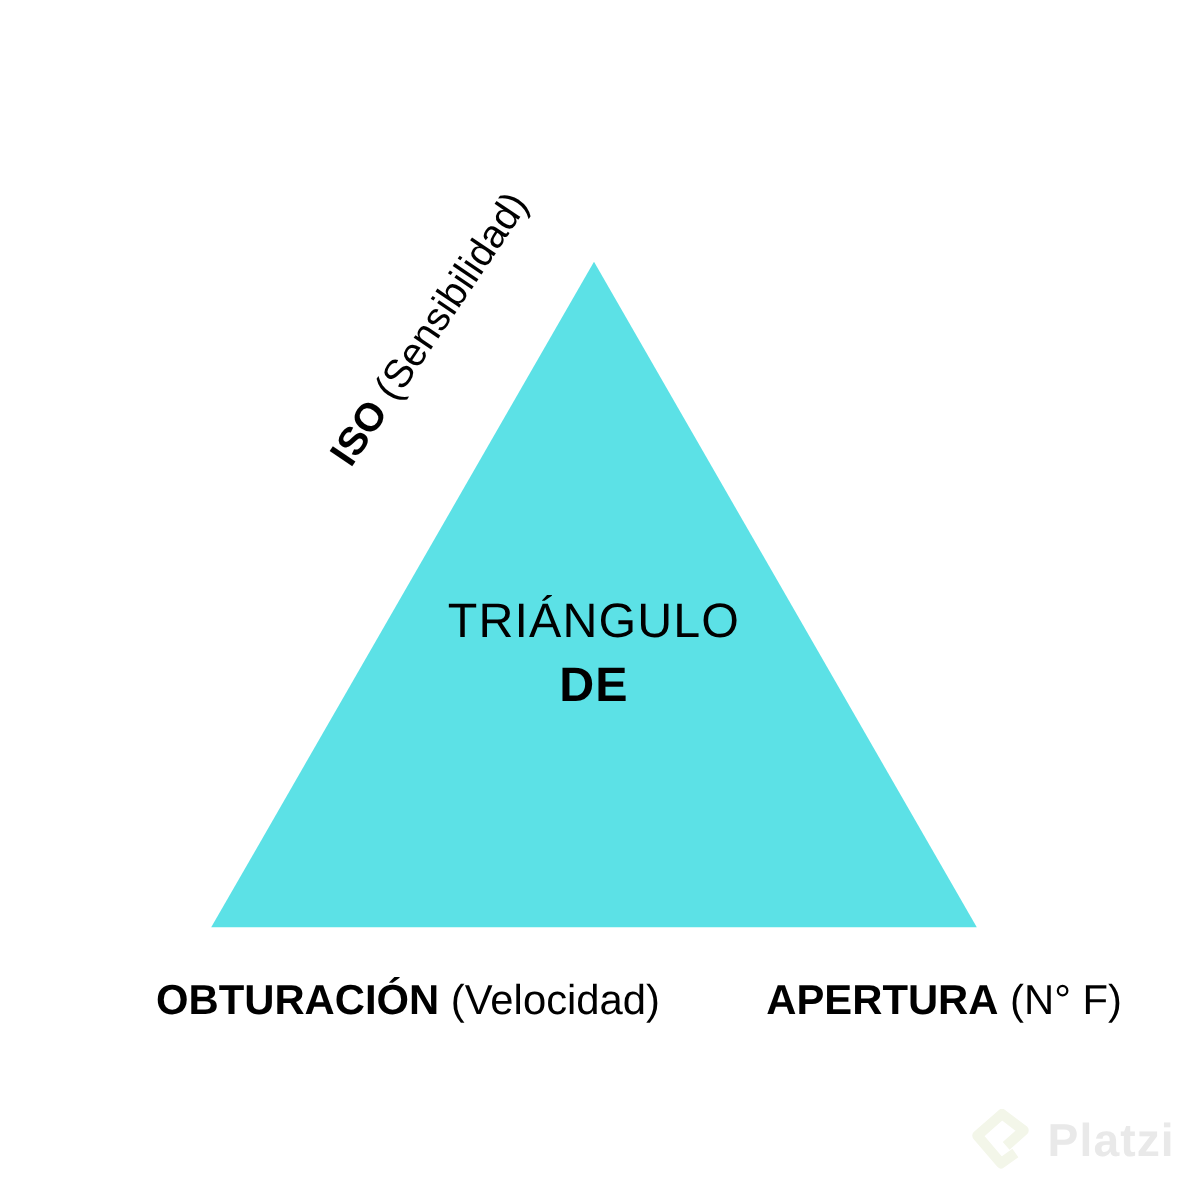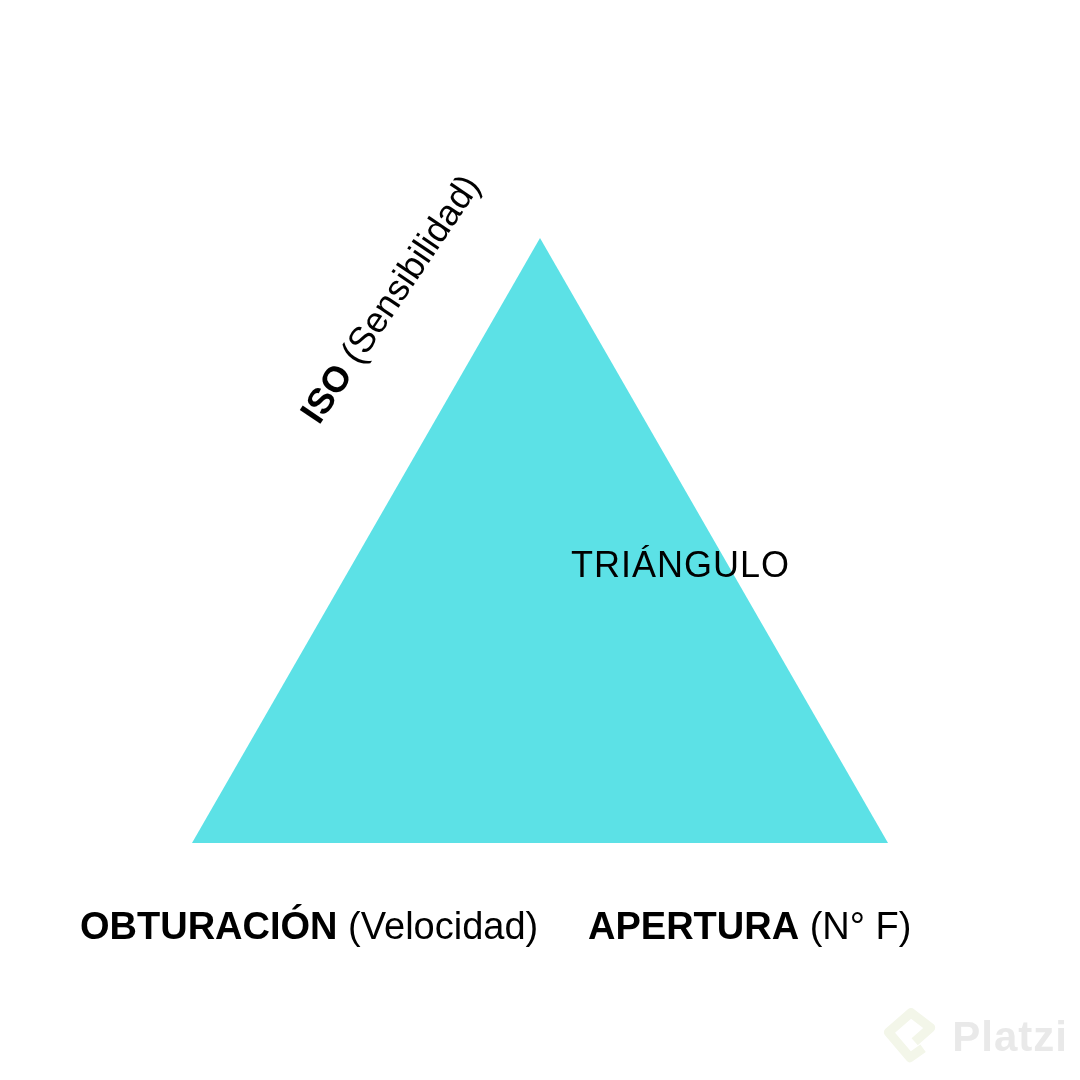--- a/index.html
+++ b/index.html
@@ -38,38 +38,37 @@
   }
 
   .bold { font-weight: 700; }
   .normal { font-weight: 400; }
 
   .center-title {
     position: absolute;
     left: 290px;
     top: 536px;
     width: 500px;
-    text-align: right;
-    font-size: 36px;
+    text-align: center;
+    font-size: 44px;
     line-height: 58px;
     letter-spacing: 1px;
   }
   .center-title .line { white-space: nowrap; }
 
   .base-label {
     position: absolute;
     top: 886px;
     font-size: 38px;
     line-height: 48px;
-    text-align: left;
+    text-align: right;
     white-space: nowrap;
-    margin-top: 16px;
   }
   .base-label.left  { left: 80px;  width: 520px; }
-  .base-label.right { left: 588px; width: 380px; }
+  .base-label.right { left: 640px; width: 380px; }
 
   .watermark {
     position: absolute;
     right: 12px;
     bottom: 14px;
     display: flex;
     align-items: center;
     gap: 14px;
   }
   .watermark-icon svg { display: block; }
@@ -86,20 +85,21 @@
 <div class="canvas" style="background: rgb(255, 255, 255);">
 
   <div class="triangle" style="border-bottom-color: rgb(92, 225, 230);"></div>
 
   <div class="iso-label">
     <span class="bold">ISO</span><span class="normal"> (Sensibilidad)</span>
   </div>
 
   <div class="center-title">
     <div class="line normal">TRIÁNGULO</div>
+    <div class="line bold">DE</div>
   </div>
 
   <div class="base-label left">
     <span class="bold">OBTURACIÓN</span><span class="normal"> (Velocidad)</span>
   </div>
 
   <div class="base-label right">
     <span class="bold">APERTURA</span><span class="normal"> (N° F)</span>
   </div>
 

